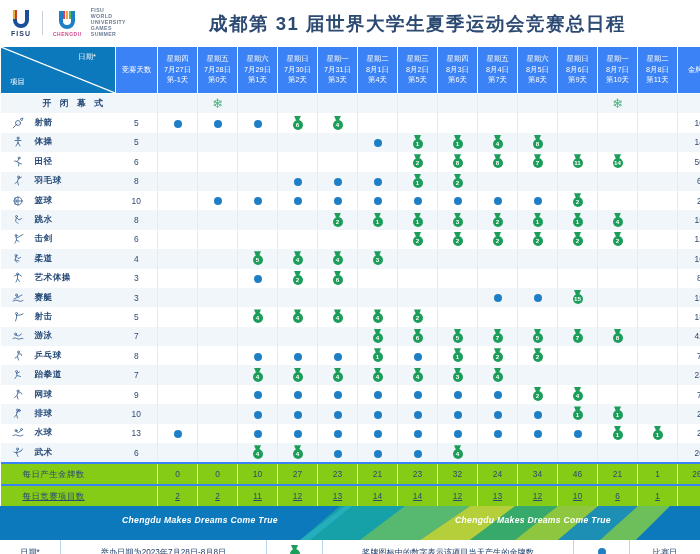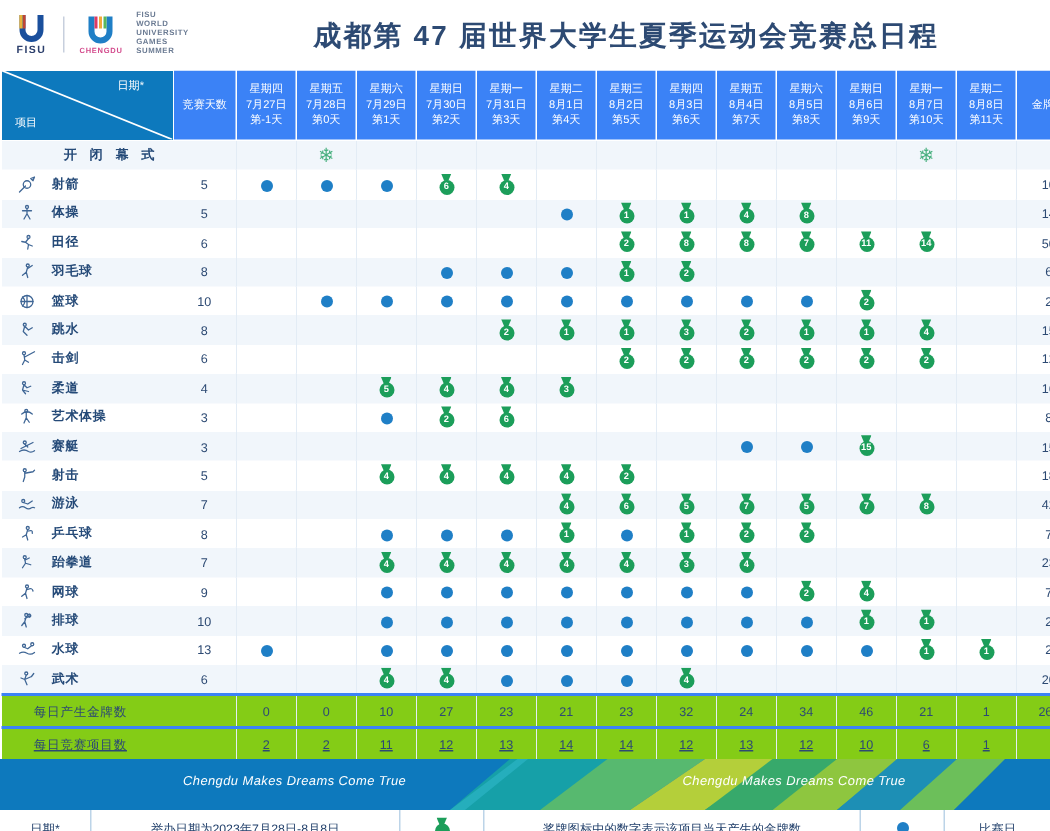--- a/index.html
+++ b/index.html
@@ -94,21 +94,21 @@
   
   tr.sum td{background:#84cc16;font-size:8.4px;color:#2d4a73;height:20px;border-top:2px solid #3b82f6;}
   tr.sum td.ev{font-weight:normal;font-size:8.4px;}
   tr.sum td.ev .evname{padding-left:22px;letter-spacing:.5px;font-weight:normal;}
   tr.sum.last td{border-bottom:none;text-decoration:underline;}
 
   
   .banner{position:relative;height:34px;overflow:hidden;background:#0d79bd;}
   .banner .swoosh{position:absolute;inset:0;}
   .banner .slogan{
-    position:absolute;top:9px;font-size:8.6px;font-style:italic;font-weight:normal;
+    position:absolute;top:9px;font-size:8.6px;font-style:italic;font-weight:bold;
     color:#ffffff;letter-spacing:.3px;
   }
   .banner .slogan.s1{left:122px;}
   .banner .slogan.s2{left:455px;}
 
   
   .legend{
     height:24px;display:flex;align-items:center;font-size:8.2px;color:#22406b;
     border-bottom:2px solid #1386c6;background:#fff;
   }
@@ -150,21 +150,21 @@
         <div class="cd-word">CHENGDU</div>
       </div>
       <div class="fisu-lines">
         <span>FISU</span>
         <span>WORLD</span>
         <span>UNIVERSITY</span>
         <span>GAMES</span>
         <span>SUMMER</span>
       </div>
     </div>
-    <div class="title">成都第 47 届世界大学生夏季运动会竞赛总日程</div>
+    <div class="title">成都第 31 届世界大学生夏季运动会竞赛总日程</div>
   </div>
 
   <div class="tablewrap">
     <table class="sched">
       <colgroup id="colset">
           <col class="c-ev">
           <col class="c-days">
           <col class="c-date">
           <col class="c-date">
           <col class="c-date">

